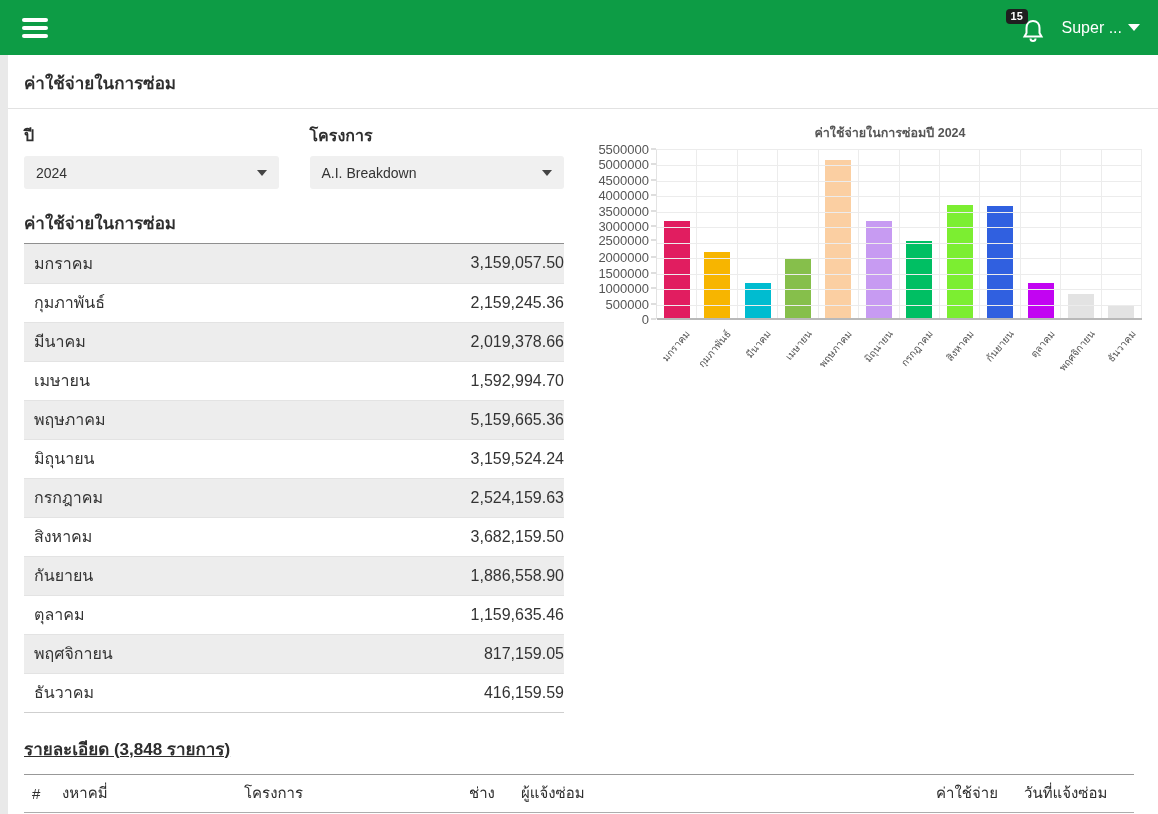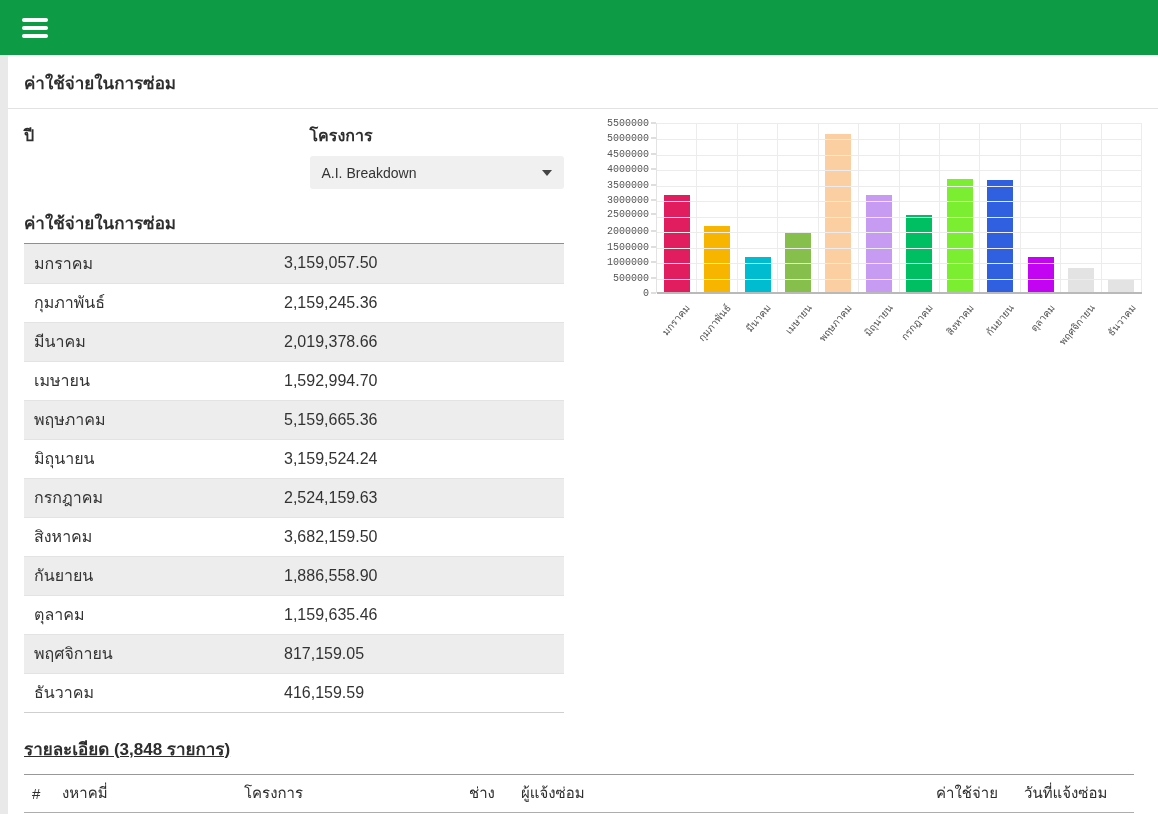--- a/index.html
+++ b/index.html
@@ -71,31 +71,31 @@
 
   
   .section-title {
     font-size:17px; font-weight:bold; color:#2e2e2e; margin:20px 0 0 0;
     padding-bottom:7px; border-bottom:1px solid #8f8f8f;
   }
   .monthly-table { width:100%; border-collapse:collapse; }
   .monthly-table td { font-size:16px; color:#333; height:39px; padding:0; border-bottom:1px solid #e3e3e3; }
   .monthly-table tr.stripe td { background:#ededed; }
   .monthly-table td.m-name { padding-left:10px; width:260px; }
-  .monthly-table td.m-value { padding-left:0; }
+  .monthly-table td.m-value { padding-left:0;text-align:right; }
   .monthly-table tr:last-child td { border-bottom:1px solid #cfcfcf; }
 
   
   .chart-wrap { width:556px; }
   .chart-title { text-align:center; font-size:12.5px; font-weight:bold; color:#555555; margin-bottom:6px; padding-left:40px; }
   .chart-body { display:flex; }
   .y-gutter { width:64px; position:relative; height:170px; flex:none; }
   .y-label {
     position:absolute; right:0; transform:translateY(-50%);
-    font-size:10px; color:#555; display:flex; align-items:center;font-family:Liberation Mono, monospace;
+    font-size:13px; color:#555; display:flex; align-items:center;
   }
   .y-label::after { content:""; display:inline-block; width:5px; height:1px; background:#bdbdbd; margin-left:2px; }
   .plot {
     position:relative; height:170px; width:486px; flex:none;
     border-left:1px solid #e3e3e3; border-top:1px solid #ececec;
     display:flex; align-items:flex-end;
   }
   .gridline { position:absolute; left:0; right:0; height:1px; background:#ececec; }
   .slot { height:100%; flex:1; display:flex; align-items:flex-end; justify-content:center; border-right:1px solid #ececec; }
   .bar { width:26px; }
@@ -123,34 +123,51 @@
 </style>
 </head>
 <body>
 
 <header class="app-header" style="background: rgb(13, 156, 69);">
   <button class="hamburger" aria-label="menu">
     <span></span>
       <span></span>
       <span></span>
   </button>
+  <div class="header-right">
+    <div class="notif">
+      <svg width="22" height="24" viewBox="0 0 22 24">
+        <path d="M11 2 C7 2 4.5 5 4.5 9 L4.5 14 L2.5 17.5 L19.5 17.5 L17.5 14 L17.5 9 C17.5 5 15 2 11 2 Z" fill="none" stroke="#ffffff" stroke-width="2"></path>
+        <path d="M8.5 19.5 a2.5 2.5 0 0 0 5 0" fill="none" stroke="#ffffff" stroke-width="2"></path>
+      </svg>
+      <span class="notif-badge">15</span>
+    </div>
+    <div class="user-menu">
+      <span>Super ...</span>
+      <span class="caret-down-white"></span>
+    </div>
+  </div>
 </header>
 
 <div class="left-strip"></div>
 
 <div class="main">
   <div class="page-title-bar">
     <h1 class="page-title">ค่าใช้จ่ายในการซ่อม</h1>
   </div>
 
   <div class="content-grid">
     <div class="left-col">
       <div class="filters">
         <div class="filter-group">
           <div class="filter-label">ปี</div>
+          <div class="select">
+            <span>2024</span>
+            <span class="caret-down-dark"></span>
+          </div>
         </div>
         <div class="filter-group">
           <div class="filter-label">โครงการ</div>
           <div class="select">
             <span>A.I. Breakdown</span>
             <span class="caret-down-dark"></span>
           </div>
         </div>
       </div>
 
@@ -204,20 +221,21 @@
             <tr>
               <td class="m-name">ธันวาคม</td>
               <td class="m-value">416,159.59</td>
             </tr>
           </tbody>
       </table>
     </div>
 
     <div class="right-col">
       <div class="chart-wrap">
+        <div class="chart-title">ค่าใช้จ่ายในการซ่อมปี 2024</div>
         <div class="chart-body">
           <div class="y-gutter" id="y-gutter">
               <div class="y-label" style="top: 170px;">0</div>
               <div class="y-label" style="top: 154.545px;">500000</div>
               <div class="y-label" style="top: 139.091px;">1000000</div>
               <div class="y-label" style="top: 123.636px;">1500000</div>
               <div class="y-label" style="top: 108.182px;">2000000</div>
               <div class="y-label" style="top: 91px;">2500000</div>
               <div class="y-label" style="top: 77.2727px;">3000000</div>
               <div class="y-label" style="top: 61.8182px;">3500000</div>

